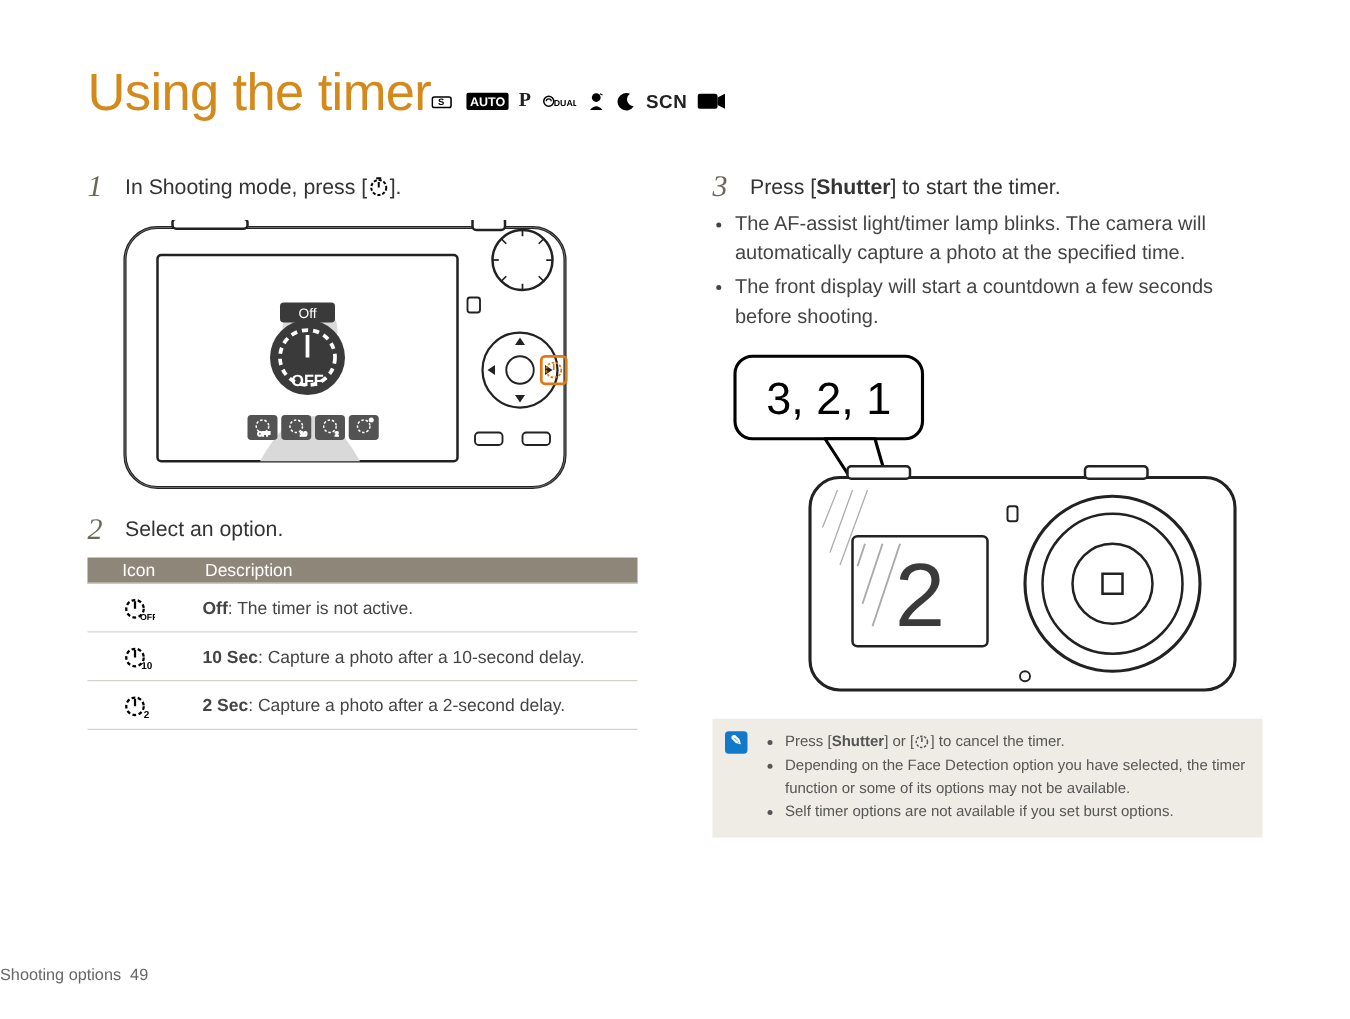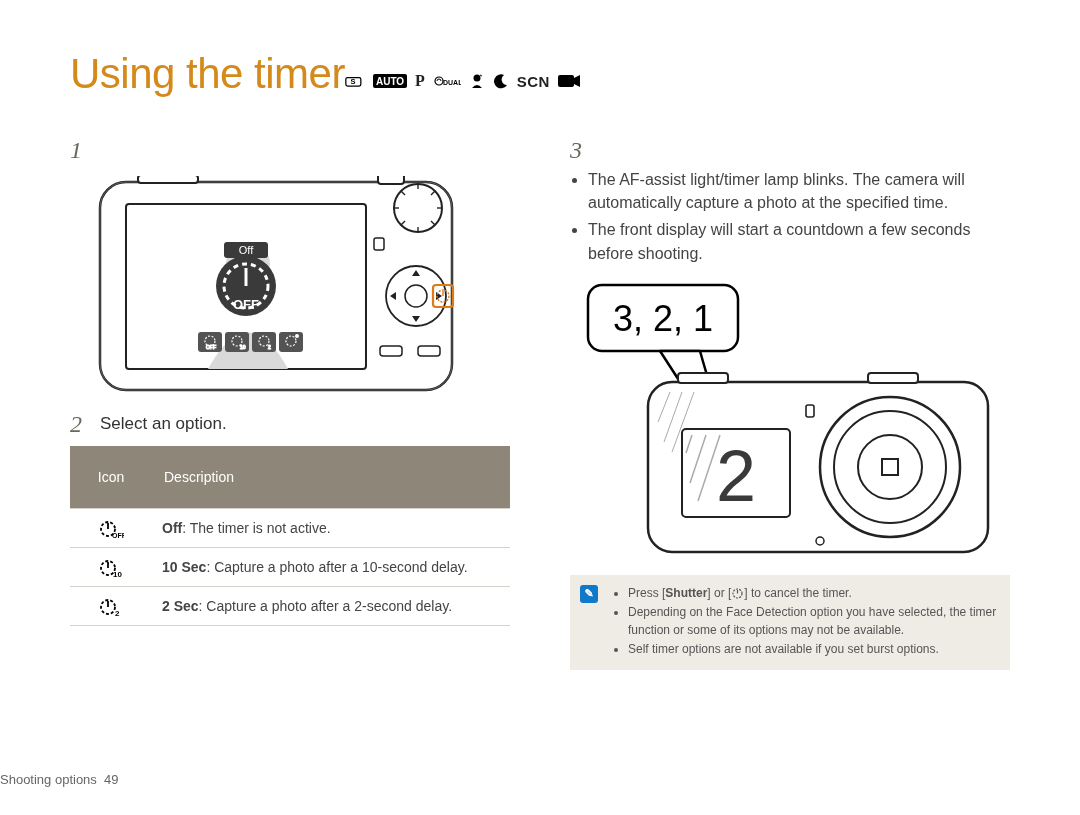--- a/index.html
+++ b/index.html
@@ -84,21 +84,21 @@
   }
   .table {
     margin-top: 10px;
     width: 100%;
     border-collapse: collapse;
     font-size: 14px;
   }
   .table .head td {
     background: #8f867a;
     color: #fff;
-    padding: 23px 12px;
+    padding: 2px 12px;
     font-size: 14px;
   }
   .table .head td:first-child { width: 58px; }
   .table td {
     padding: 8px 10px;
     border-bottom: 1px solid #d7d3cc;
     vertical-align: middle;
     font-size: 14px;
     color: #444;
   }
@@ -214,20 +214,29 @@
     </div>
   </div>
 
 
   <div class="columns">
 
     <div class="col">
 
       <div class="step">
         <div class="step-num">1</div>
+        <div class="step-text">
+          <span>In Shooting mode, press [</span><span style="display:inline-block;vertical-align:-3px;">
+            <svg width="18" height="18" viewBox="0 0 18 18">
+                <circle cx="9" cy="10" r="6" fill="none" stroke="#000" stroke-width="1.6" stroke-dasharray="2.5 1.5"></circle>
+                <line x1="9" y1="10" x2="9" y2="5.5" stroke="#000" stroke-width="1.6"></line>
+                <line x1="7" y1="2.5" x2="11" y2="2.5" stroke="#000" stroke-width="1.6"></line>
+              </svg>
+          </span><span>].</span>
+        </div>
       </div>
 
       <div class="camera-back">
         <svg width="360" height="220" viewBox="0 0 360 220">
           <rect x="2" y="6" width="352" height="208" rx="26" fill="#fff" stroke="#222" stroke-width="2.5"></rect>
           <rect x="2" y="6" width="352" height="208" rx="26" fill="none" stroke="#888" stroke-width="0.6"></rect>
 
           <rect x="40" y="-1" width="60" height="8" rx="3" fill="#fff" stroke="#222" stroke-width="2"></rect>
           <rect x="280" y="-2" width="26" height="10" rx="3" fill="#fff" stroke="#222" stroke-width="2"></rect>
 
@@ -336,20 +345,23 @@
       </tbody>
         </table>
 
 
     </div>
 
     <div class="col">
 
       <div class="step">
         <div class="step-num">3</div>
+        <div class="step-text">
+          <span>Press [</span><strong>Shutter</strong><span>] to start the timer.</span>
+        </div>
       </div>
 
       <ul class="bullets">
         <li>The AF-assist light/timer lamp blinks. The camera will automatically capture a photo at the specified time.</li>
         <li>The front display will start a countdown a few seconds before shooting.</li>
       </ul>
 
       <div class="front-illus">
         <svg width="430" height="280" viewBox="0 0 430 280">
 

